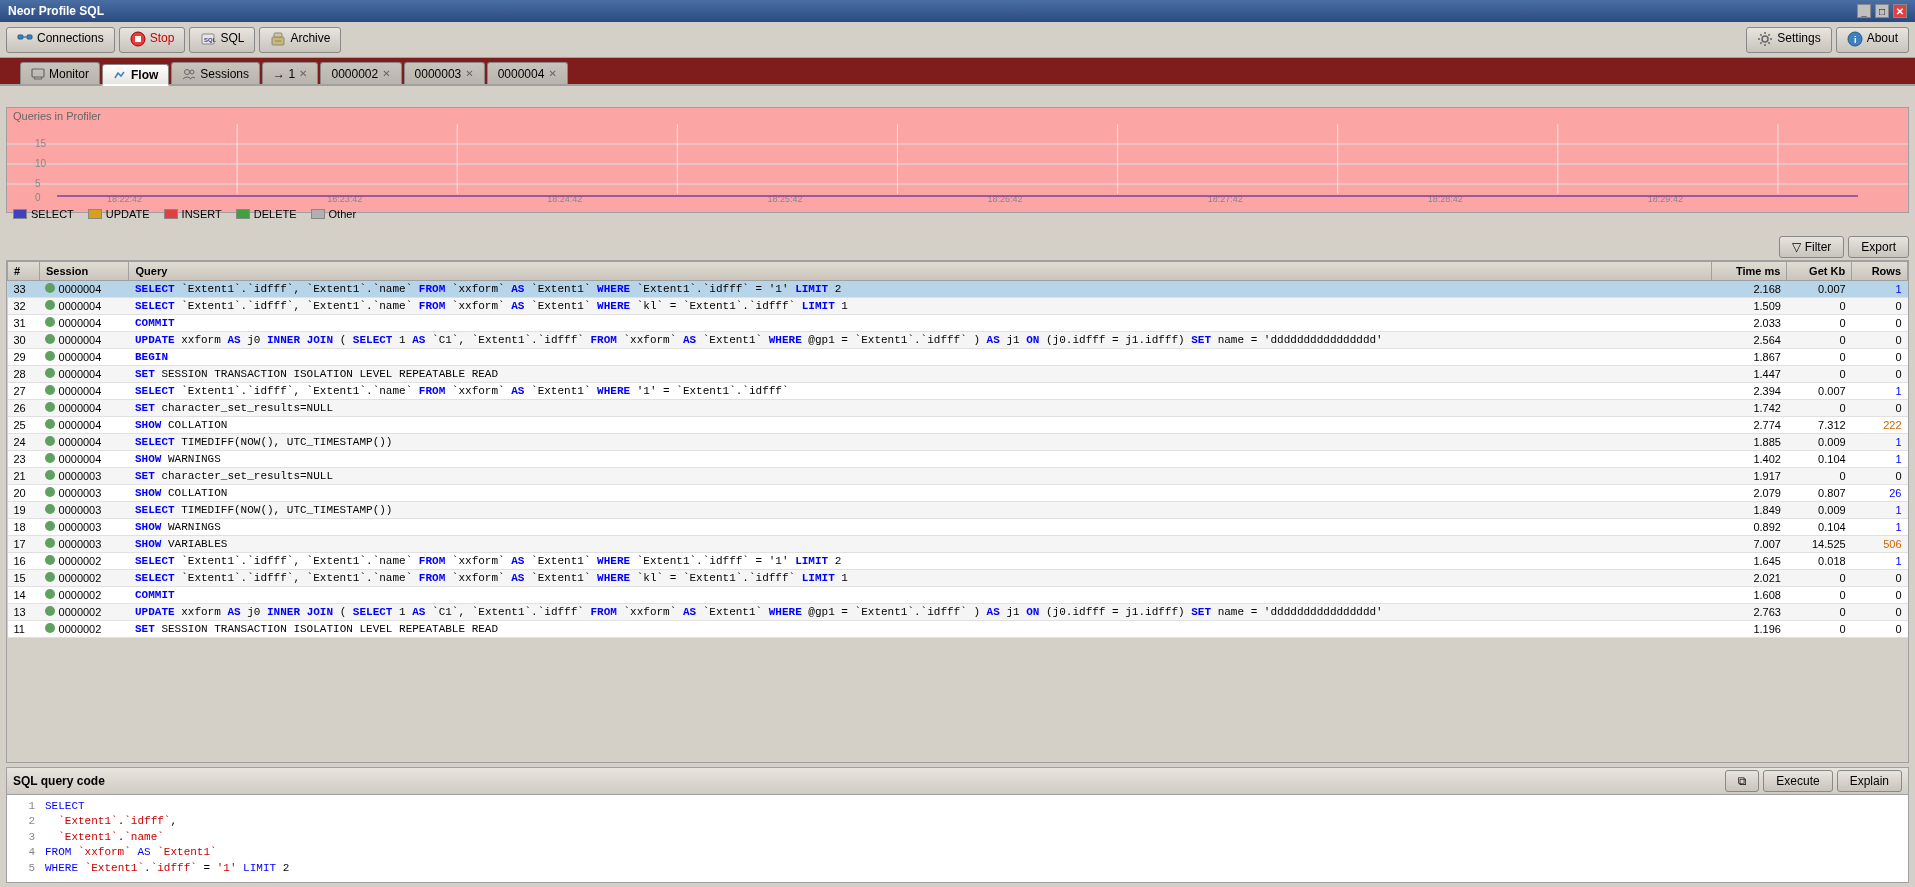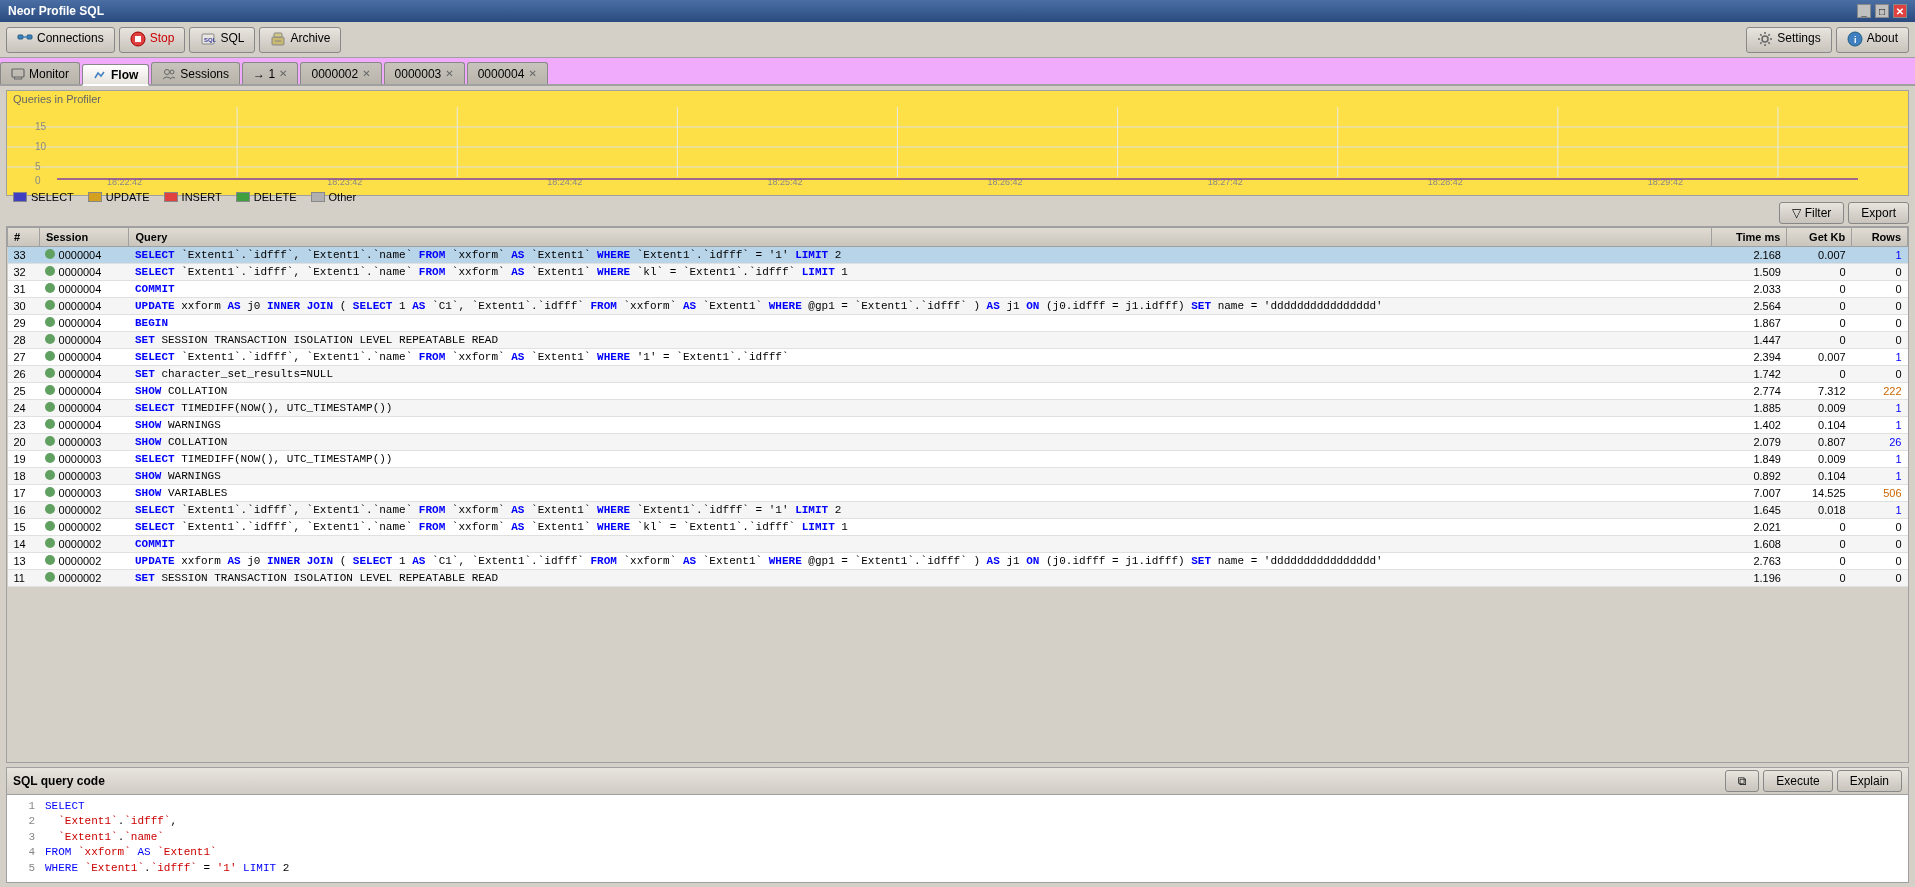--- a/index.html
+++ b/index.html
@@ -68,25 +68,25 @@
       align-items: center;
       justify-content: center;
     }
     .toolbar-right {
       margin-left: auto;
       display: flex;
       gap: 4px;
     }
     
     #tabbar {
-      background: #f0abfc;
+      background: #7f1d1d;
       height: 28px;
       display: flex;
       align-items: flex-end;
-      padding: 0 0;
+      padding: 0 20px;
       border-bottom: 2px solid #a0a0a0;
       gap: 2px;
     }
     .tab {
       display: flex;
       align-items: center;
       gap: 4px;
       padding: 4px 10px;
       background: linear-gradient(to bottom, #c8c4bc, #b8b4ac);
       border: 1px solid #888;
@@ -108,23 +108,23 @@
       cursor: pointer;
     }
     
     #main {
       display: flex;
       flex-direction: column;
       height: calc(887px - 22px - 36px - 28px);
     }
     
     #chart-area {
-      background: #fde047;
+      background: #fca5a5;
       border: 1px solid #a0a0a0;
-      margin: 4px 6px;
+      margin: 21px 6px;
       height: 106px;
       position: relative;
     }
     #chart-title {
       font-size: 11px;
       color: #666;
       padding: 2px 6px;
     }
     #chart-canvas {
       width: 100%;
@@ -578,20 +578,31 @@
     <td>
       <span class="circle-icon"></span>
       0000004
     </td>
     <td class="query-text"><span class="sql-keyword">SHOW</span> WARNINGS</td>
     <td class="right">1.402</td>
     <td class="right">0.104</td>
     <td class="right" style="color:blue">1</td>
   </tr>
           <tr>
+    <td>21</td>
+    <td>
+      <span class="circle-icon"></span>
+      0000003
+    </td>
+    <td class="query-text"><span class="sql-keyword">SET</span> character_set_results=NULL</td>
+    <td class="right">1.917</td>
+    <td class="right">0</td>
+    <td class="right" style="">0</td>
+  </tr>
+          <tr>
     <td>20</td>
     <td>
       <span class="circle-icon"></span>
       0000003
     </td>
     <td class="query-text"><span class="sql-keyword">SHOW</span> COLLATION</td>
     <td class="right">2.079</td>
     <td class="right">0.807</td>
     <td class="right" style="color:blue">26</td>
   </tr>

